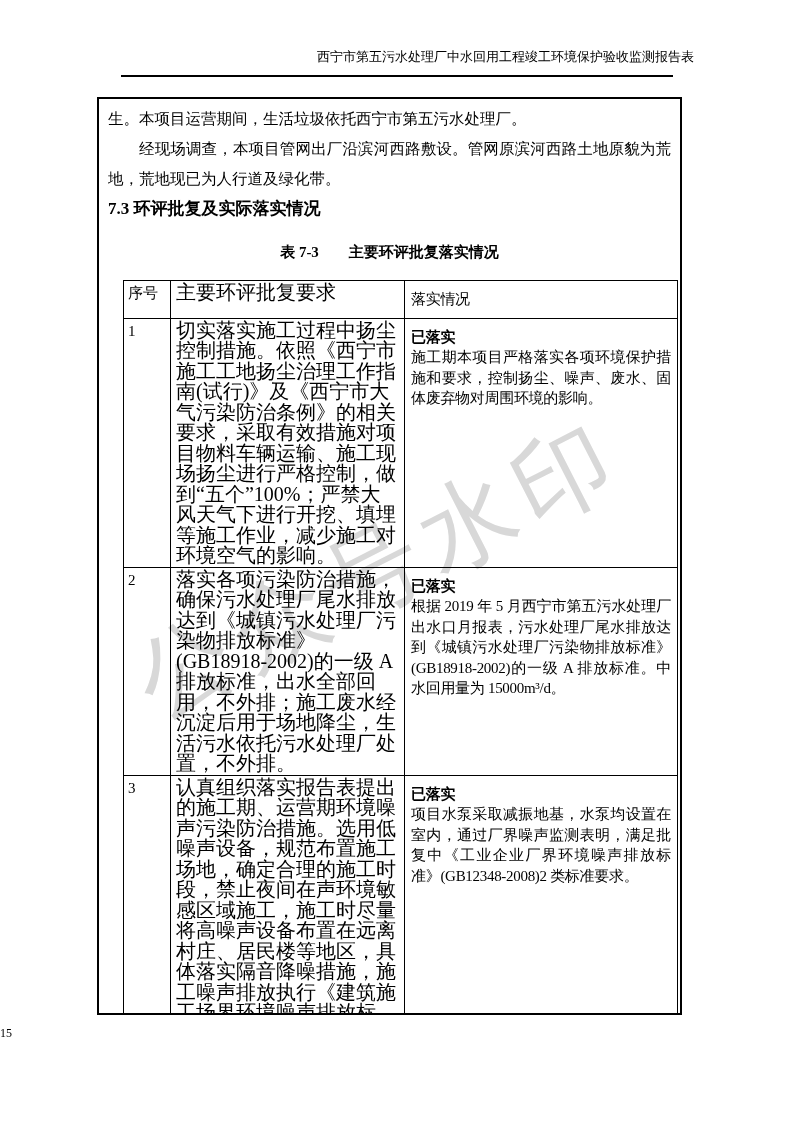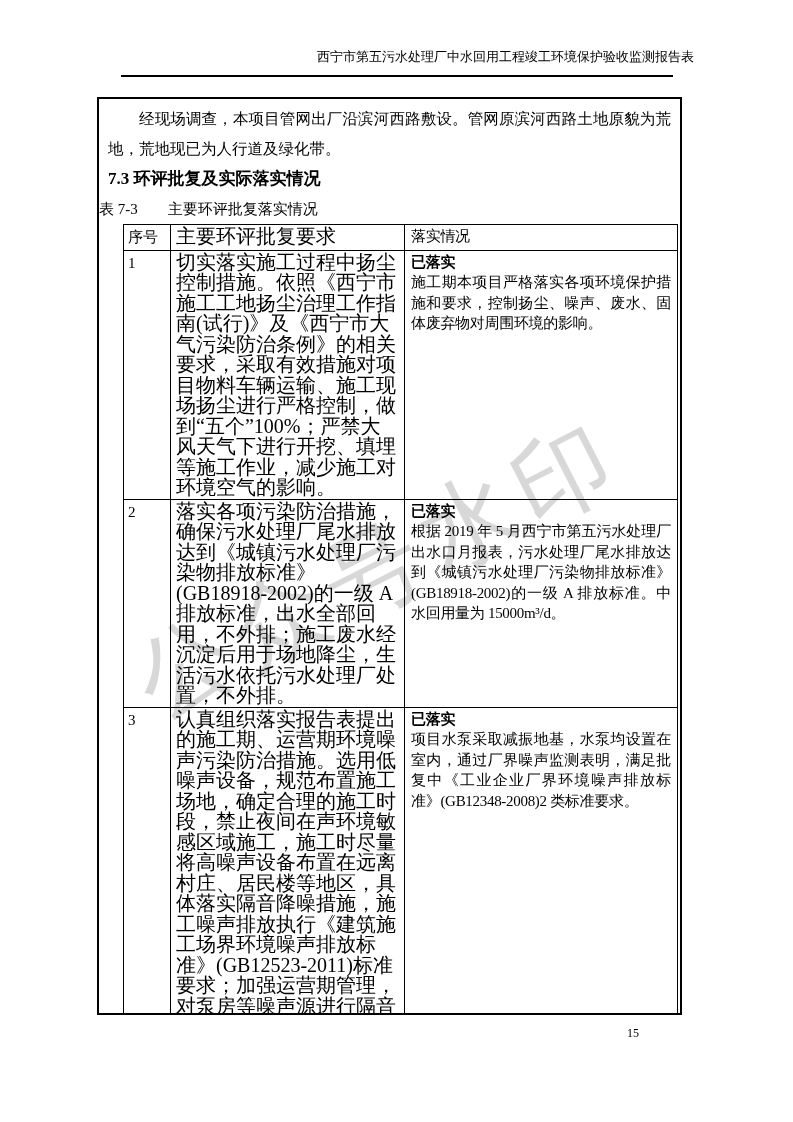--- a/index.html
+++ b/index.html
@@ -53,67 +53,68 @@
   .content-box p, .content-box h3, .content-box h4{
     margin:0 9px;
     font-size:15.5px;
     line-height:30px;
     font-weight:normal;
   }
   .content-box h4{font-weight:bold;font-size:16px;}
   .content-box h3{font-weight:bold;font-size:17px;}
   .indent{text-indent:2em;text-align:justify;}
   .caption{
-    margin:0;
-    text-align:left;
-    font-weight:normal;
+    margin:13px;
+    text-align:center;
+    font-weight:bold;
     font-size:15px;
     line-height:30px;
   }
   table.compliance{
     border-collapse:collapse;
     table-layout:fixed;
     width:554px;
     margin-left:24px;
   }
   table.compliance th, table.compliance td{
     border:1px solid #000;
     vertical-align:top;
     font-weight:normal;
     text-align:left;
     line-height:20.5px;
     box-sizing:border-box;
     margin-top:10px;
   }
   th.c1, td.c1{width:47px;font-size:15px;padding:2px 4px;}
   th.c2, td.c2{width:234px;font-size:20px;padding:1px 5px;}
-  th.c3, td.c3{width:273px;font-size:15px;padding:1px 6px;letter-spacing:-0.3px;}
+  th.c3, td.c3{width:273px;font-size:15px;padding:8px 6px;letter-spacing:-0.3px;}
   td.c2{text-align:justify;}
   .status-label{font-weight:bold;}
   .status-detail{text-align:justify;}
   .page-number{
     position:absolute;
     left:0;top:1026px;width:639px;
-    text-align:right;
+    text-align:left;
     font-size:12px;
     z-index:2;
   }
 </style>
 </head>
 <body>
 
 <div class="page">
 
   <div class="watermark">公众号水印</div>
 
   <div class="header-title">西宁市第五污水处理厂中水回用工程竣工环境保护验收监测报告表</div>
   <div class="header-rule"></div>
 
   <div class="content-box">
 
+    <p>生。本项目运营期间，生活垃圾依托西宁市第五污水处理厂。</p>
 
 
     <p class="indent">经现场调查，本项目管网出厂沿滨河西路敷设。管网原滨河西路土地原貌为荒地，荒地现已为人行道及绿化带。</p>
 
     <h3>7.3 环评批复及实际落实情况</h3>
 
     <div class="caption">表 7-3　　主要环评批复落实情况</div>
 
     <table class="compliance">
       <thead>

